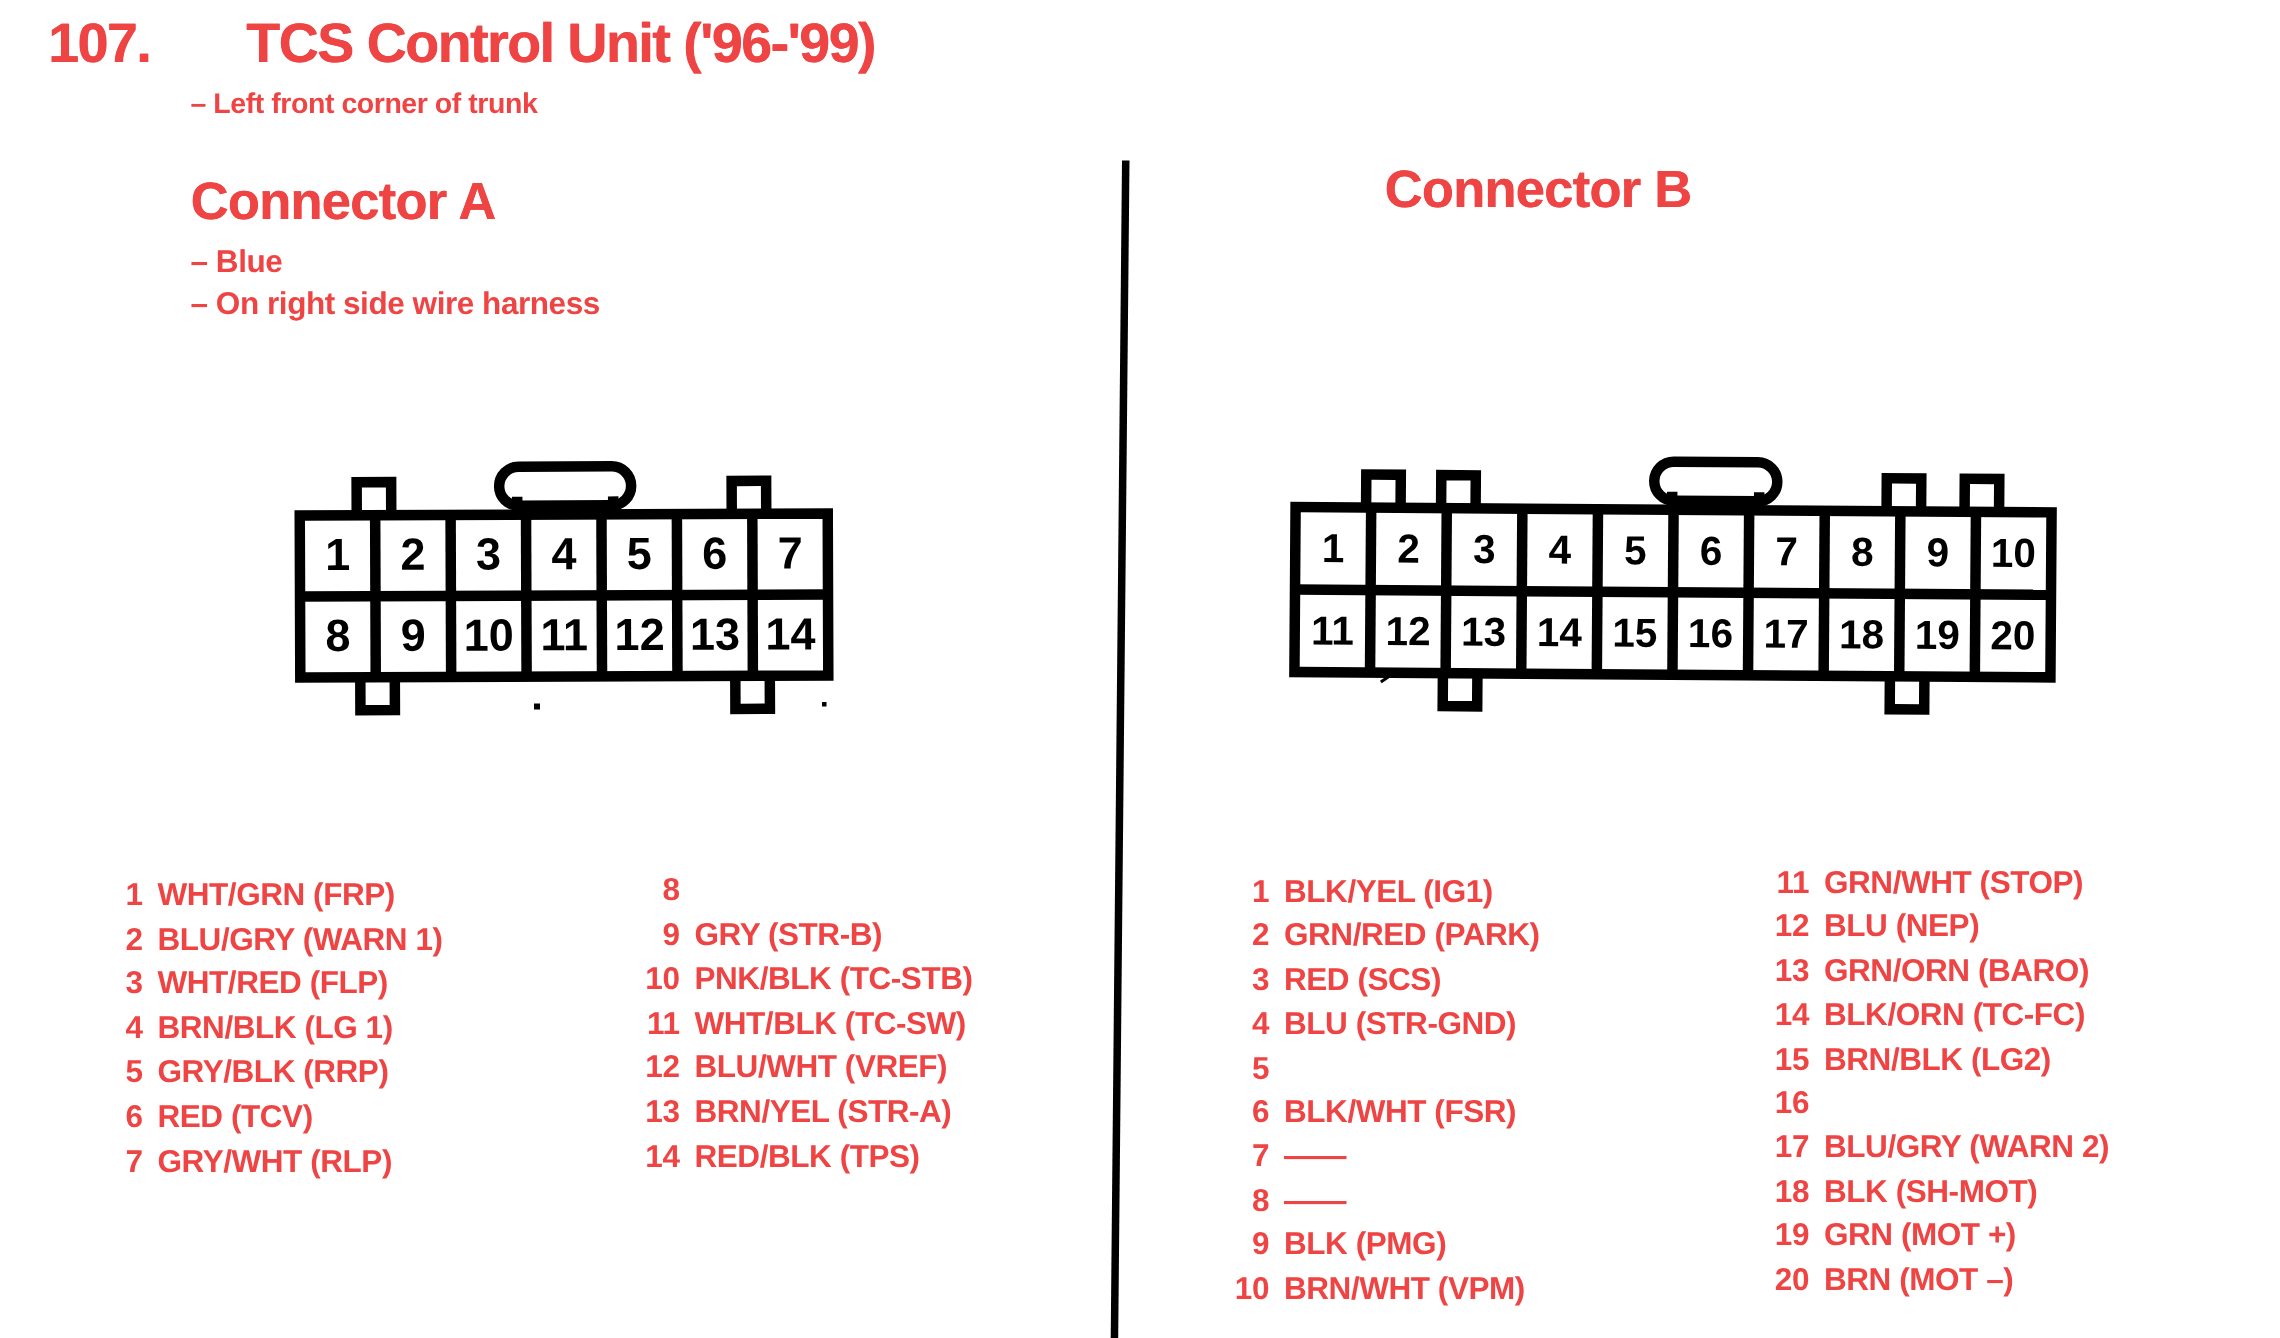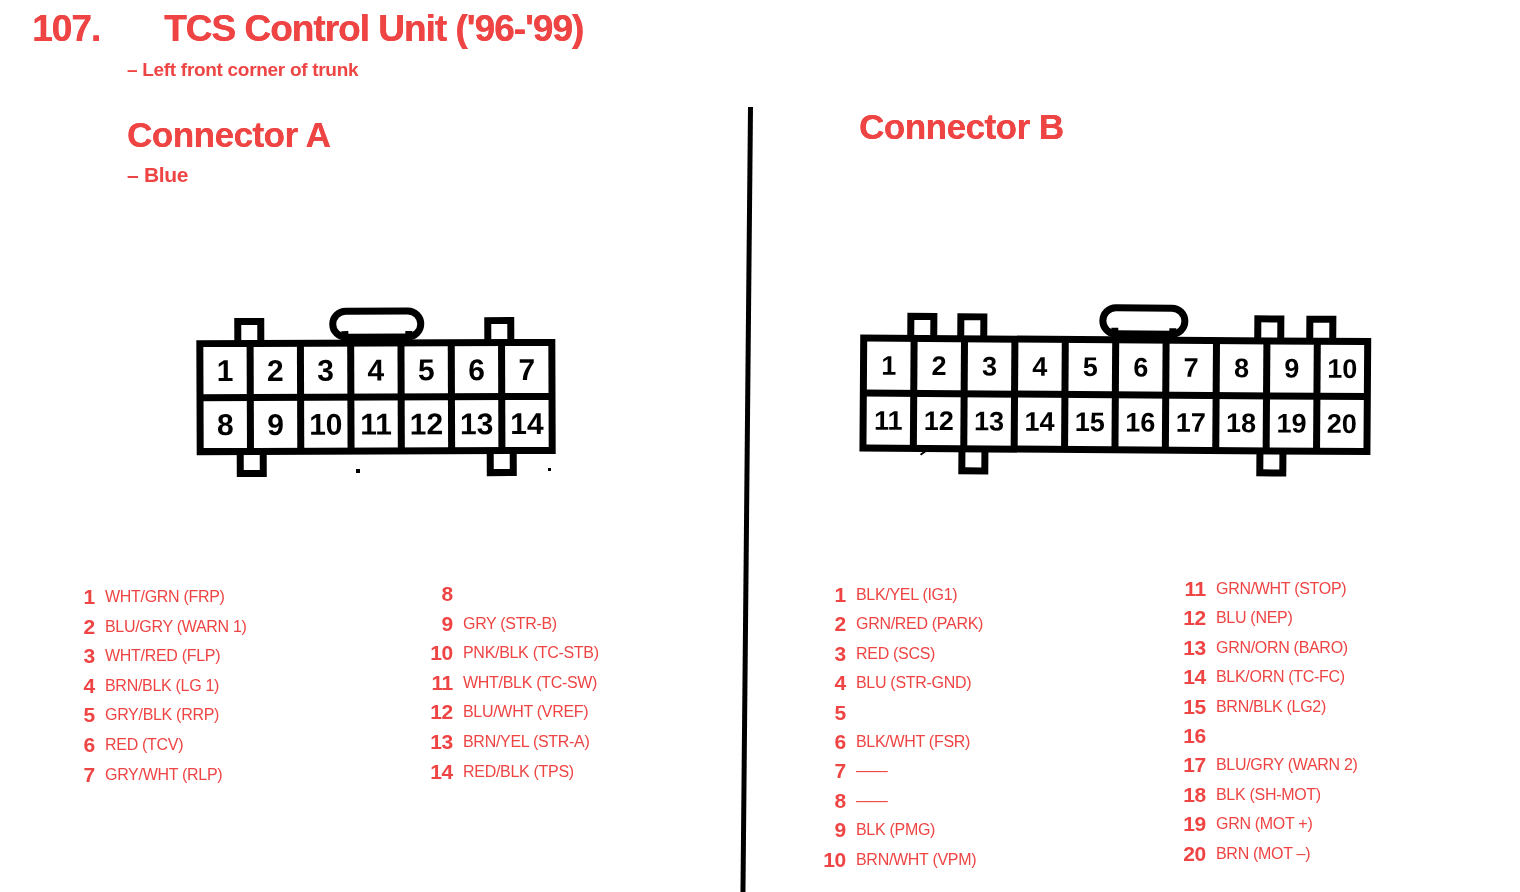--- a/index.html
+++ b/index.html
@@ -27,21 +27,21 @@
   .page-subtitle{
     left:127px;top:59px;
     font-size:19px;font-weight:700;letter-spacing:-0.3px;
   }
   
   .conn-heading{
     font-size:35px;font-weight:700;letter-spacing:-0.5px;
     text-shadow:0.3px 0 0 currentColor;
   }
   #a-heading{left:127px;top:115px;}
-  #b-heading{left:859px;top:107px;}
+  #b-heading{left:923px;top:107px;}
   .notes{left:127px;top:161px;}
   .note-line{
     font-size:21px;font-weight:700;letter-spacing:-0.3px;
     line-height:28px;white-space:nowrap;
   }
   
   .divider{
     left:748px;top:107px;width:5px;height:786px;background:#000;
     transform:rotate(0.55deg);transform-origin:top left;
   }
@@ -54,21 +54,21 @@
   .pinlist{white-space:nowrap;}
   .pin-row{display:flex;}
   .list-a .pin-row{line-height:29.6px;}
   .list-b .pin-row{line-height:29.4px;}
   .pin-num{
     display:inline-block;text-align:right;
     font-size:21px;font-weight:700;letter-spacing:-0.3px;
     flex:0 0 auto;
   }
   .pin-label{
-    font-size:16px;font-weight:400;letter-spacing:-0.3px;
+    font-size:21px;font-weight:700;letter-spacing:-0.3px;
     margin-left:10px;
   }
   #a-list-left{left:75px;top:582px;}  #a-list-left .pin-num{width:20px;}
   #a-list-right{left:423px;top:579px;} #a-list-right .pin-num{width:30px;}
   #b-list-left{left:808px;top:580px;}  #b-list-left .pin-num{width:38px;}
   #b-list-right{left:1166px;top:574px;} #b-list-right .pin-num{width:40px;}
   
   .speck{background:#000;}
   #speck1{left:356px;top:469px;width:4px;height:4px;}
   #speck2{left:920px;top:452px;width:6px;height:2px;transform:rotate(-35deg);}
@@ -81,20 +81,21 @@
 
   <span class="abs section-number">107.</span>
   <span class="abs page-title">TCS Control Unit ('96-'99)</span>
   <span class="abs page-subtitle">– Left front corner of trunk</span>
 
   <div class="abs divider"></div>
 
   <span class="abs conn-heading" id="a-heading">Connector A</span>
   <div class="abs notes" id="a-notes">
       <div class="note-line">– Blue</div>
+      <div class="note-line">– On right side wire harness</div>
     </div>
 
   <svg class="abs" id="a-svg" width="380" height="180">
       <rect x="46" y="18" width="23" height="30" fill="#fff" stroke="#000" stroke-width="7"></rect>
       <rect x="296" y="18" width="23" height="30" fill="#fff" stroke="#000" stroke-width="7"></rect>
       <rect x="48" y="140" width="23" height="30" fill="#fff" stroke="#000" stroke-width="7"></rect>
       <rect x="298" y="140" width="23" height="30" fill="#fff" stroke="#000" stroke-width="7"></rect>
       <rect x="141" y="8" width="88" height="26" rx="13" fill="#fff" stroke="#000" stroke-width="7"></rect>
       <line x1="153" y1="28" x2="153" y2="44" stroke="#000" stroke-width="7"></line>
       <line x1="217" y1="28" x2="217" y2="44" stroke="#000" stroke-width="7"></line>

